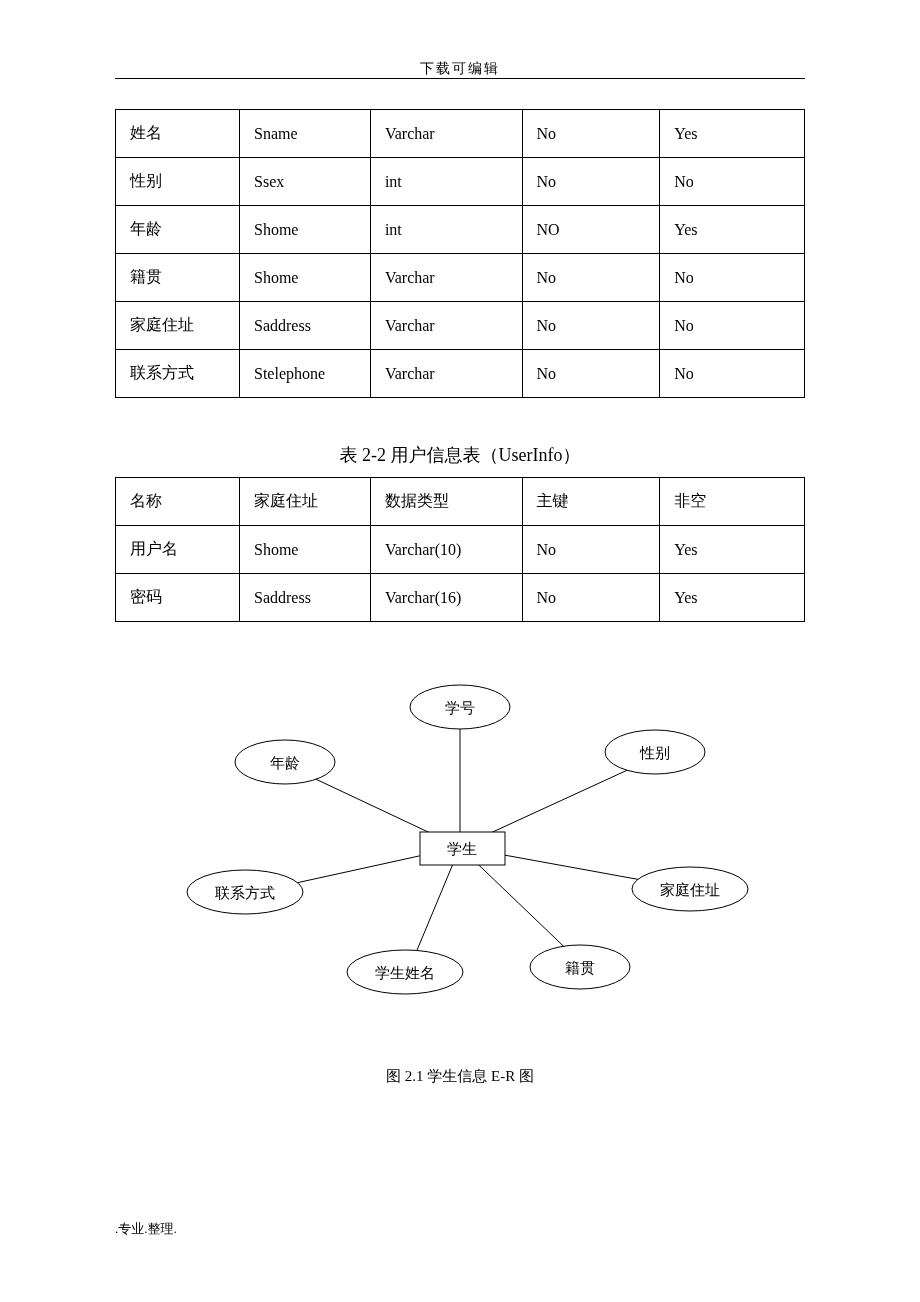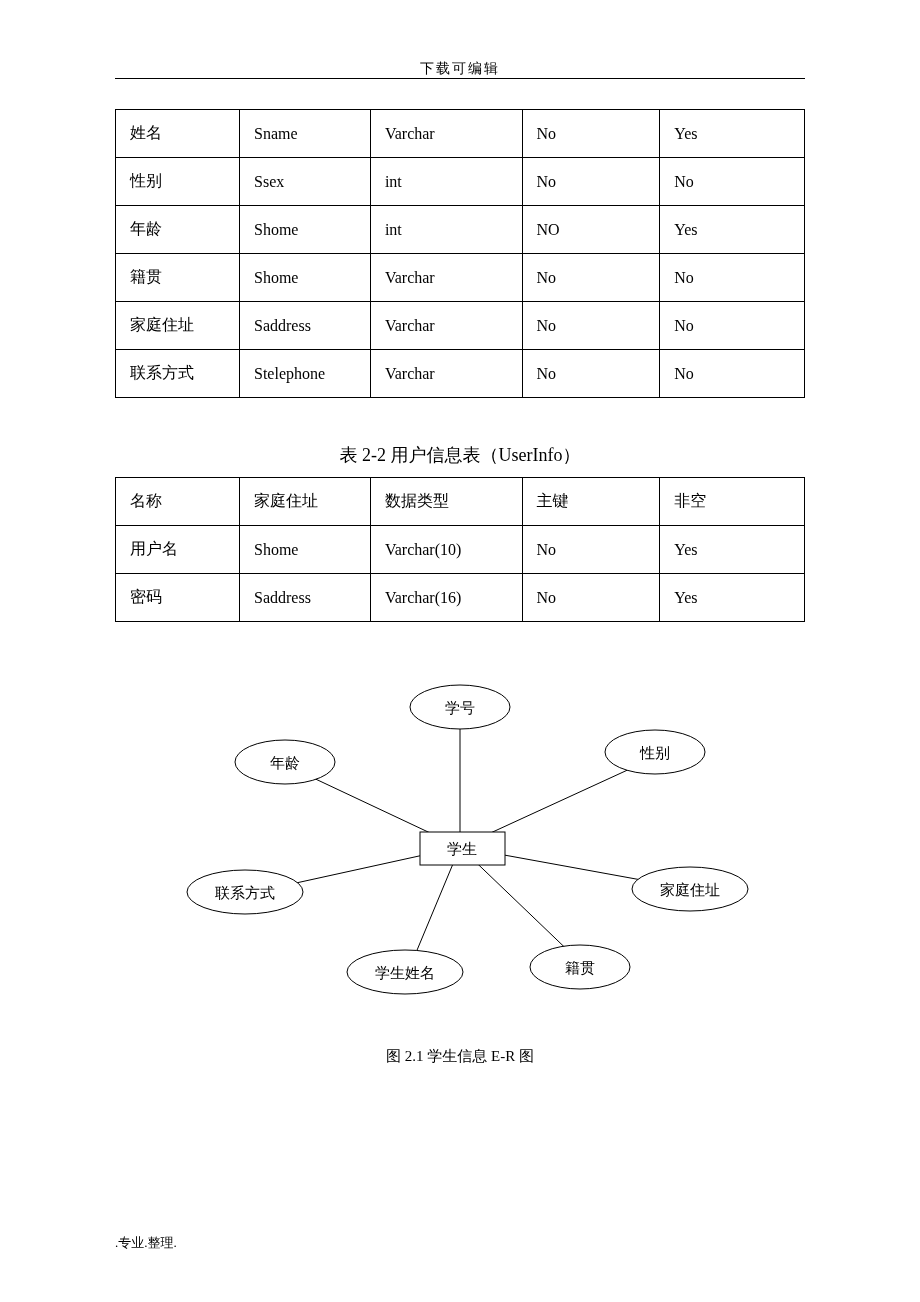--- a/index.html
+++ b/index.html
@@ -51,24 +51,25 @@
     }
     .diagram-container {
       width: 100%;
       height: 380px;
       position: relative;
       margin-top: 20px;
     }
     .diagram-caption {
       text-align: center;
       font-size: 15px;
+      margin-top: 20px;
     }
     .footer-text {
       position: absolute;
-      bottom: 50px;
+      bottom: 64px;
       left: 115px;
       font-size: 13px;
     }
     svg { display: block; margin: 0 auto; }
     .erd-text { font-family: "SimSun", serif; font-size: 15px; }
   </style>
 </head>
 <body>
 
 <div class="header-text">下载可编辑</div>

